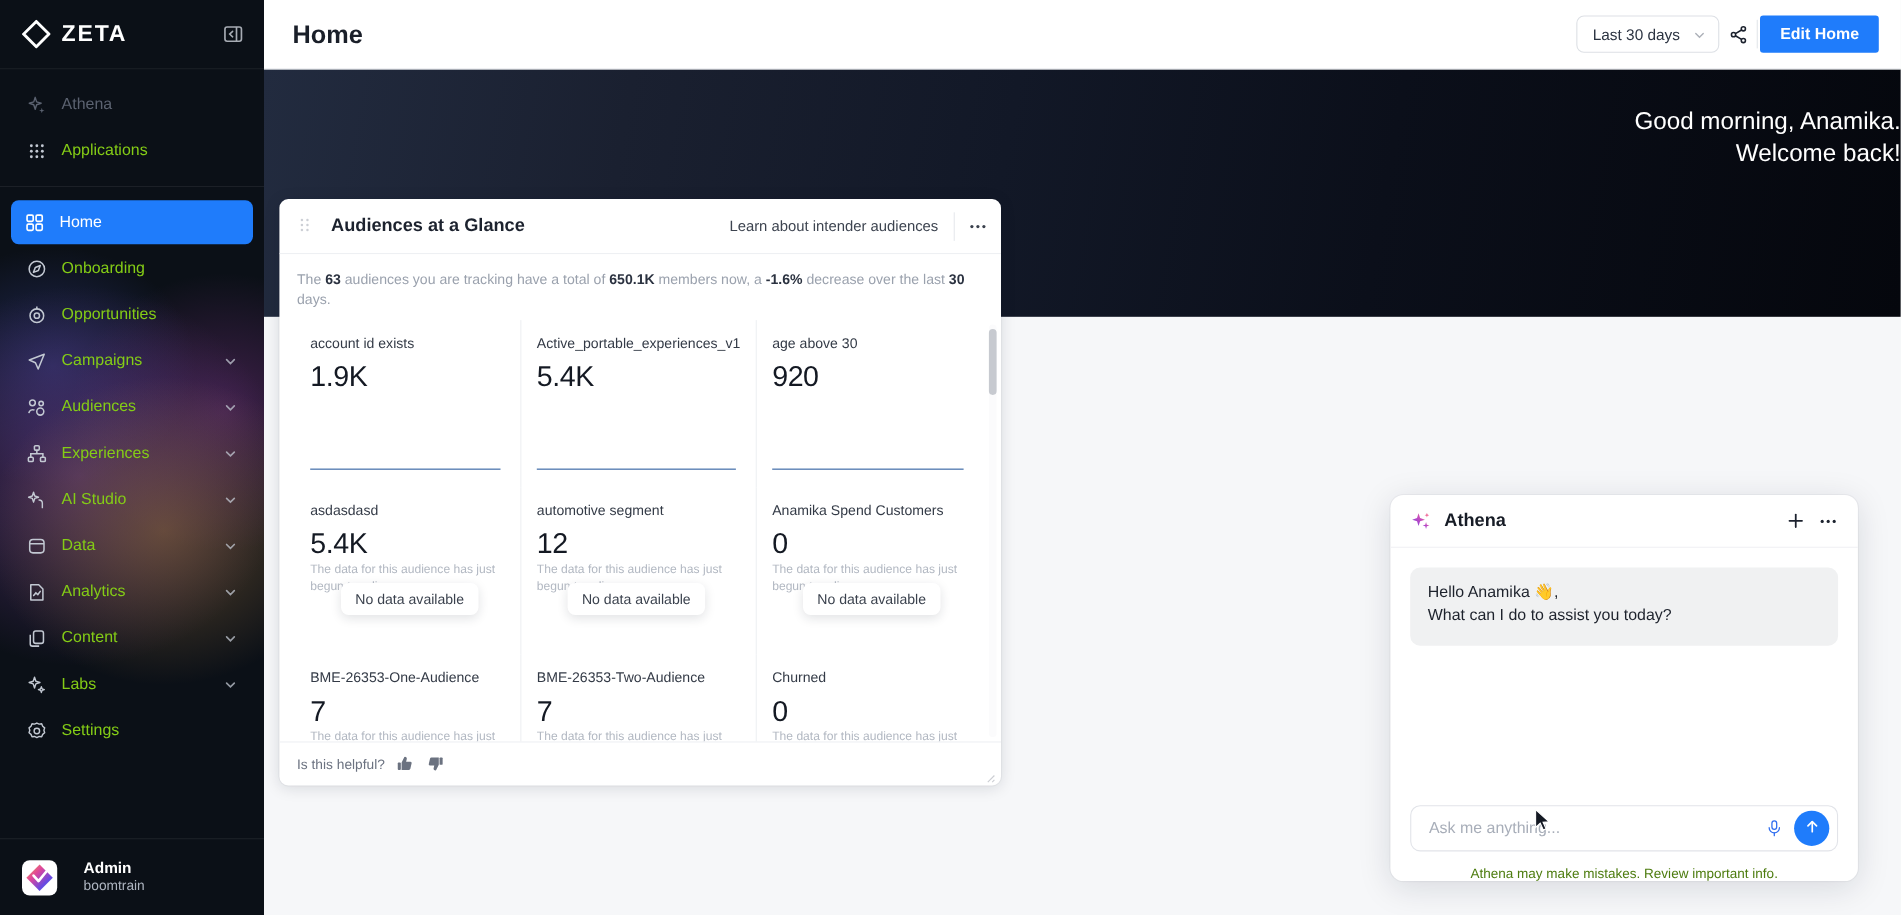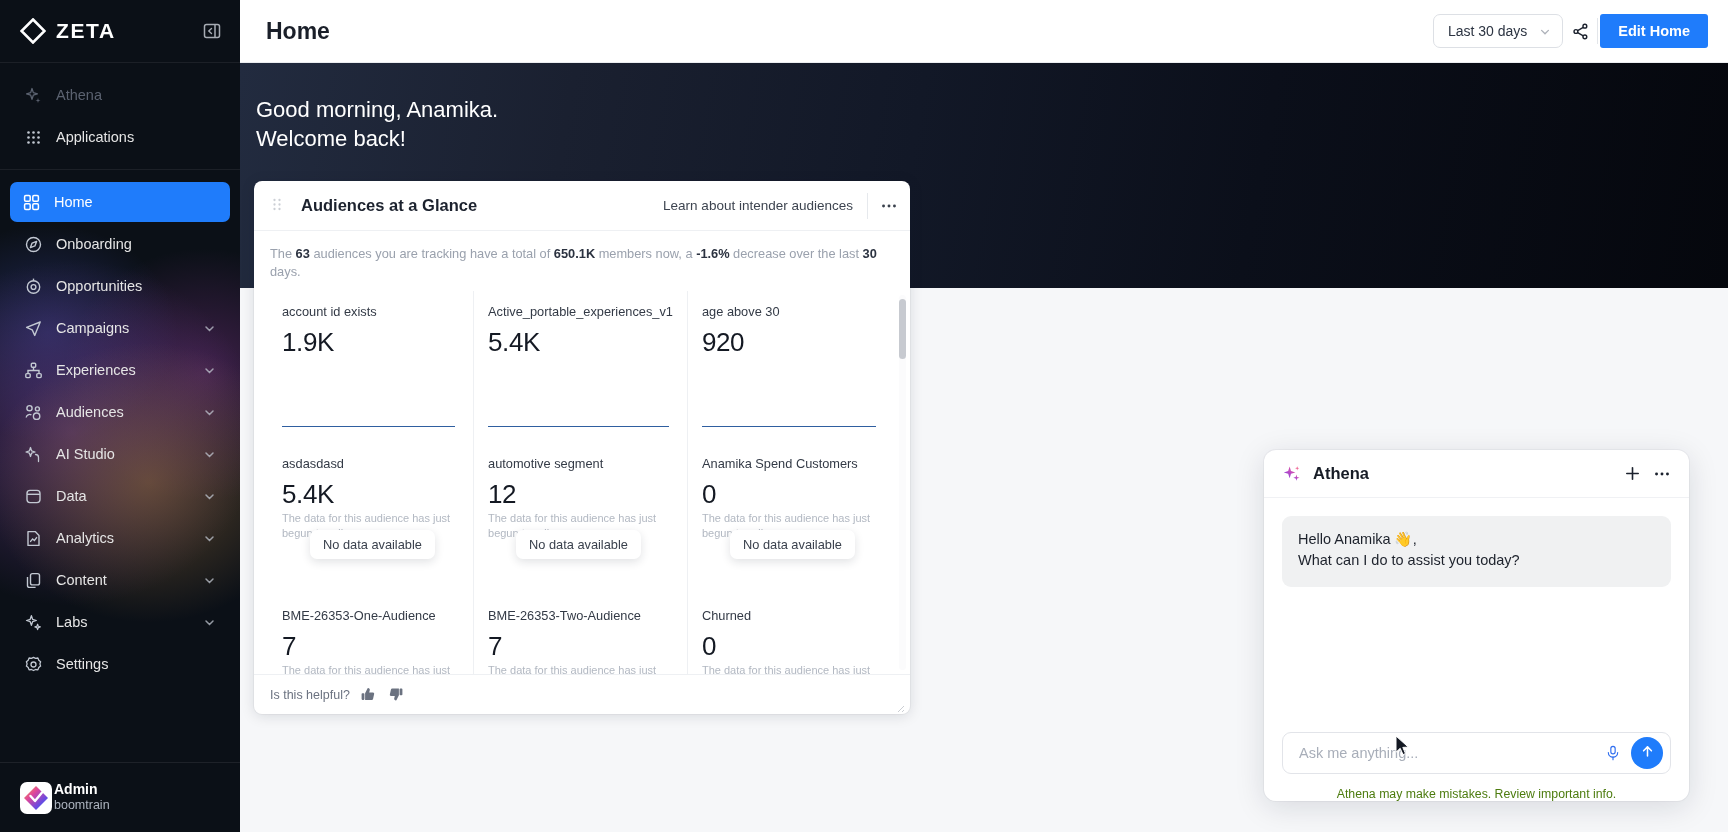--- a/index.html
+++ b/index.html
@@ -44,36 +44,36 @@
   .sb-collapse { width: 20px; height: 20px; opacity: .8; cursor: pointer; }
 
   .sb-top-group { padding: 10px 0 10px; border-bottom: 1px solid rgba(255,255,255,.07); }
   .sb-nav { padding: 10px 0 4px; flex: 1; overflow: hidden; }
 
   .sb-item {
     display: flex; align-items: center;
     height: 40px; margin: 2px 12px;
     padding: 0 12px; border-radius: 7px;
     gap: 13px; cursor: pointer;
-    color: #e5e5e5; font-size: 14.5px;
+    color: #84cc16; font-size: 14.5px;
   }
   .sb-item .ico { width: 19px; height: 19px; flex: 0 0 19px; display:flex; align-items:center; justify-content:center; }
   .sb-item .lbl { flex: 1; white-space: nowrap; }
   .sb-item .chev { width: 13px; height: 13px; opacity: .75; }
   .sb-item.dim { color: #5b6270; }
   .sb-item.active {
     background: #1f7cfb; color: #fff;
     margin: 2px 10px;
   }
   .sb-item.active .ico, .sb-item.active .lbl { color: #fff; }
 
   .sb-user {
     border-top: 1px solid rgba(255,255,255,.08);
     height: 70px; display: flex; align-items: center;
-    gap: 2px; padding: 0 20px;
+    gap: 24px; padding: 0 20px;
     cursor: pointer;
     margin-top: 28px;
   }
   .sb-avatar {
     width: 32px; height: 32px; flex: 0 0 32px; border-radius: 7px;
     background: #fff; display: flex; align-items: center; justify-content: center;
     overflow: hidden;
   }
   .sb-user-name { color: #fff; font-size: 14px; font-weight: 700; line-height: 1.25; }
   .sb-user-org  { color: #aeb5c0; font-size: 12.5px; line-height: 1.25; }
@@ -104,20 +104,21 @@
     border: none; border-radius: 3px; padding: 0 18px;
     font-size: 14.5px; font-weight: 700; cursor: pointer;
     font-family: inherit;
   }
 
   #hero {
     position: absolute; left: 0; right: 0; top: 63px; height: 225px;
     background: linear-gradient(100deg, #222b3f 0%, #1a2030 22%, #121827 45%, #0b0f1a 68%, #05070d 100%);
     padding: 32px 0 0 14px;
     overflow: hidden;
+    text-align: right;
   }
   #greeting { color: #fff; font-size: 22px; line-height: 1.34; font-weight: 400; padding-left: 2px; }
 
   
   #widget {
     position: absolute; left: 14px; top: 181px;
     width: 656px; height: 533px;
     background: #fff; border-radius: 8px;
     box-shadow: 0 2px 14px rgba(12,20,40,.13), 0 0 0 1px rgba(20,30,50,.04);
     z-index: 3; display: flex; flex-direction: column; overflow: hidden;
@@ -333,47 +334,47 @@
             <svg viewBox="0 0 13 13" width="13" height="13">
                 <path d="M3 5 L6.5 8.5 L10 5" fill="none" stroke="#c2c8d2" stroke-width="1.5" stroke-linecap="round"></path>
               </svg>
           </span>
         </div>
 
         <div class="sb-item">
           <span class="ico">
             <svg viewBox="0 0 19 19" width="19" height="19">
               <g fill="none" stroke="#c2c8d2" stroke-width="1.4">
+                <circle cx="5.5" cy="5.2" r="2.6"></circle>
+                  <circle cx="13.4" cy="5.9" r="2"></circle>
+                <circle cx="12.6" cy="13.2" r="3.2"></circle>
+                  <path d="M2.2 14.5 a3.5 3.5 0 0 1 5.2 -2.6"></path>
+              </g>
+            </svg>
+          </span>
+          <span class="lbl">Audiences</span>
+          <span class="chev">
+            <svg viewBox="0 0 13 13" width="13" height="13">
+                <path d="M3 5 L6.5 8.5 L10 5" fill="none" stroke="#c2c8d2" stroke-width="1.5" stroke-linecap="round"></path>
+              </svg>
+          </span>
+        </div>
+
+        <div class="sb-item">
+          <span class="ico">
+            <svg viewBox="0 0 19 19" width="19" height="19">
+              <g fill="none" stroke="#c2c8d2" stroke-width="1.4">
                 <rect x="7.3" y="2.2" width="4.4" height="4" rx="1"></rect>
                 <rect x="1.8" y="12.6" width="4.4" height="4" rx="1"></rect>
                 <rect x="12.8" y="12.6" width="4.4" height="4" rx="1"></rect>
                 <path d="M9.5 6.2 V9.5 M4 12.6 V9.5 H15 V12.6"></path>
               </g>
             </svg>
           </span>
           <span class="lbl">Experiences</span>
-          <span class="chev">
-            <svg viewBox="0 0 13 13" width="13" height="13">
-                <path d="M3 5 L6.5 8.5 L10 5" fill="none" stroke="#c2c8d2" stroke-width="1.5" stroke-linecap="round"></path>
-              </svg>
-          </span>
-        </div>
-
-        <div class="sb-item">
-          <span class="ico">
-            <svg viewBox="0 0 19 19" width="19" height="19">
-              <g fill="none" stroke="#c2c8d2" stroke-width="1.4">
-                <circle cx="5.5" cy="5.2" r="2.6"></circle>
-                  <circle cx="13.4" cy="5.9" r="2"></circle>
-                <circle cx="12.6" cy="13.2" r="3.2"></circle>
-                  <path d="M2.2 14.5 a3.5 3.5 0 0 1 5.2 -2.6"></path>
-              </g>
-            </svg>
-          </span>
-          <span class="lbl">Audiences</span>
           <span class="chev">
             <svg viewBox="0 0 13 13" width="13" height="13">
                 <path d="M3 5 L6.5 8.5 L10 5" fill="none" stroke="#c2c8d2" stroke-width="1.5" stroke-linecap="round"></path>
               </svg>
           </span>
         </div>
 
         <div class="sb-item">
           <span class="ico">
             <svg viewBox="0 0 19 19" width="19" height="19">

